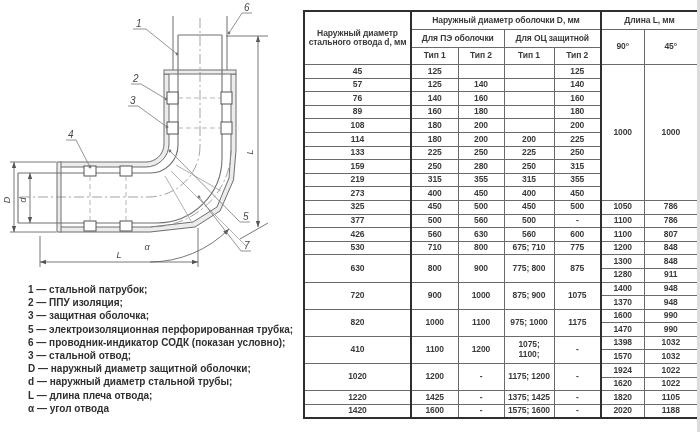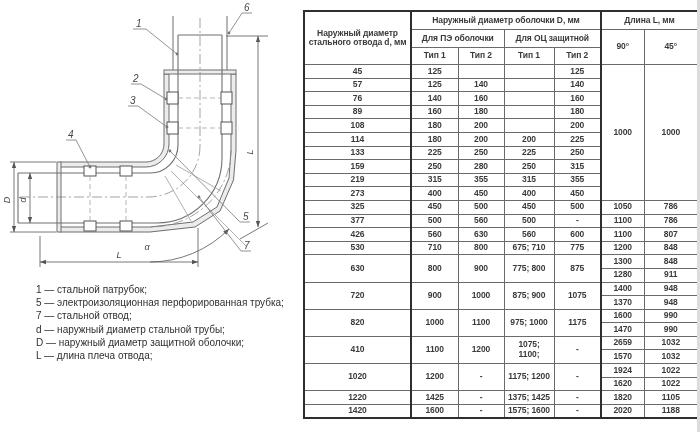--- a/index.html
+++ b/index.html
@@ -2,22 +2,22 @@
 <html><head>
 <meta charset="utf-8">
 <style>
   html,body{margin:0;padding:0;background:#fff;}
   .page{position:relative;width:700px;height:432px;background:#fff;overflow:hidden;
         font-family:"Liberation Sans",sans-serif;}
   .edge-strip{position:absolute;right:0;top:0;width:3px;height:432px;background:#dcdcdc;}
   
   .drawing{position:absolute;left:0;top:0;width:300px;height:278px;}
   
-  .legend{position:absolute;left:36px;top:283px;width:272px;color:#2f2f2f;
-          font-size:10px;font-weight:normal;line-height:13.2px;white-space:nowrap;}
+  .legend{position:absolute;left:28px;top:283px;width:272px;color:#2f2f2f;
+          font-size:10px;font-weight:bold;line-height:13.2px;white-space:nowrap;}
   
   .tablewrap{position:absolute;left:303px;top:10px;}
   table{border-collapse:collapse;table-layout:fixed;width:394px;border:2px solid #2e2e2e;}
   th,td{border:1px solid #6a6a6a;text-align:center;vertical-align:middle;
         padding:0 1px;overflow:hidden;color:#3a3a3a;font-weight:bold;
         font-size:8.5px;line-height:9.5px;letter-spacing:-0.1px;white-space:pre-line;}
   thead tr:nth-child(1) th{height:17px;}
   thead tr:nth-child(2) th{height:17px;}
   thead tr:nth-child(3) th{height:16px;margin-top:26px;}
   tbody tr{height:13.6px;}
@@ -144,25 +144,29 @@
         <text x="26" y="200" transform="rotate(-90 26 200)">d</text>
         <text x="119" y="258">L</text>
         <text x="253" y="152" transform="rotate(-90 253 152)">L</text>
         <text x="147" y="250">α</text>
       </g>
     </svg>
   </div>
 
   <div class="legend" id="legend">
       <div>1 — стальной патрубок;</div>
+      <div>2 — ППУ изоляция;</div>
+      <div>3 — защитная оболочка;</div>
       <div>5 — электроизоляционная перфорированная трубка;</div>
-      <div>7 — стальной отвод;</div>
+      <div>6 — проводник-индикатор СОДК (показан условно);</div>
+      <div>3 — стальной отвод;</div>
+      <div>D — наружный диаметр защитной оболочки;</div>
       <div>d — наружный диаметр стальной трубы;</div>
-      <div>D — наружный диаметр защитной оболочки;</div>
       <div>L — длина плеча отвода;</div>
+      <div>α — угол отвода</div>
     </div>
 
   <div class="tablewrap">
     <table>
       <colgroup>
         <col style="width:107px">
           <col style="width:47px">
           <col style="width:46px">
         <col style="width:50px">
           <col style="width:47px">
@@ -336,21 +340,21 @@
             <td>1470</td>
             <td>990</td>
           </tr>
           <tr>
             <td class="br" rowspan="2">410</td>
             <td rowspan="2">1100</td>
             <td rowspan="2">1200</td>
             <td rowspan="2">1075;
 1100;</td>
             <td class="br" rowspan="2">-</td>
-            <td>2659</td>
+            <td>1398</td>
             <td>1032</td>
           </tr>
           <tr>
             <td>1570</td>
             <td>1032</td>
           </tr>
           <tr>
             <td class="br" rowspan="2">1020</td>
             <td rowspan="2">1200</td>
             <td rowspan="2">-</td>

